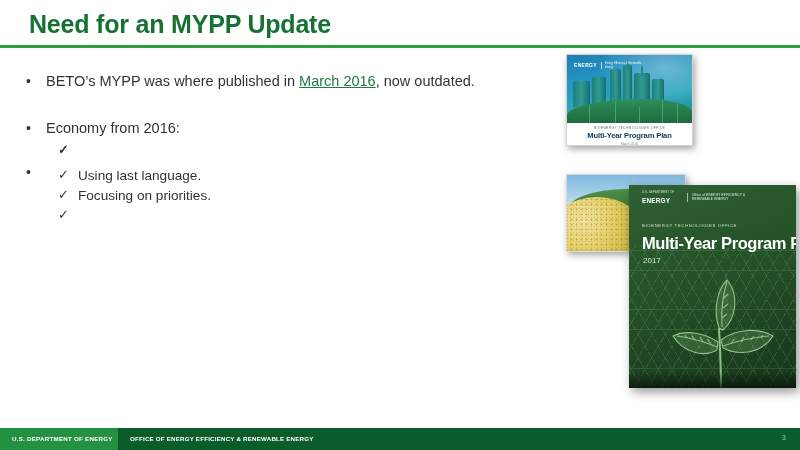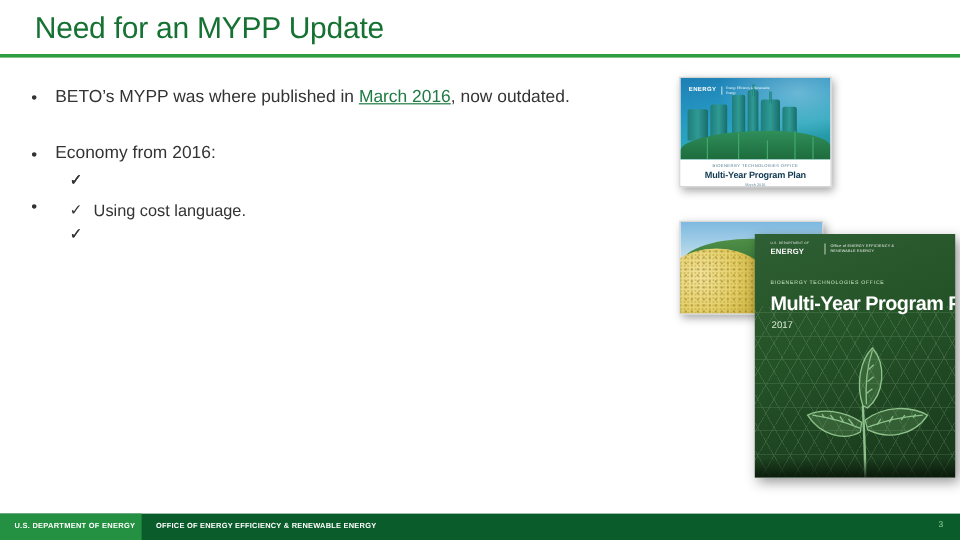--- a/index.html
+++ b/index.html
@@ -17,21 +17,21 @@
     background: #ffffff;
     overflow: hidden;
   }
 
   
   .slide-title {
     position: absolute;
     left: 29px;
     top: 10px;
     font-size: 25px;
-    font-weight: normal;
+    font-weight: bold;
     color: #157233;
     letter-spacing: -0.2px;
     white-space: nowrap;
   }
   .title-rule {
     position: absolute;
     left: 0;
     top: 45px;
     width: 800px;
     height: 3px;
@@ -79,21 +79,21 @@
   .gap-md { height: 21px; }
   .link {
     color: #1f7a43;
     text-decoration: underline;
   }
 
   
   .covers {
     position: absolute;
     left: 545px;
-    top: 60px;
+    top: 50px;
     width: 255px;
     height: 345px;
   }
 
   .cover {
     position: absolute;
     box-shadow: 2px 3px 7px rgba(0,0,0,0.35);
     overflow: hidden;
     background: #ffffff;
   }
@@ -378,25 +378,26 @@
     </div>
 
     <div class="gap-md"></div>
 
     <div class="bullet-l1">
       <span class="marker">•</span>
     </div>
 
     <div class="bullet-l2">
       <span class="marker">✓</span>
-      <span>Using cost language.</span>
-    </div>
-
-    <div class="bullet-l2">
-      <span class="marker">✓</span>
+      <span>Using last language.</span>
+    </div>
+
+    <div class="bullet-l2">
+      <span class="marker">✓</span>
+      <span>Focusing on priorities.</span>
     </div>
 
     <div class="bullet-l2">
       <span class="marker">✓</span>
     </div>
 
   </div>
 
   <div class="covers">
 

